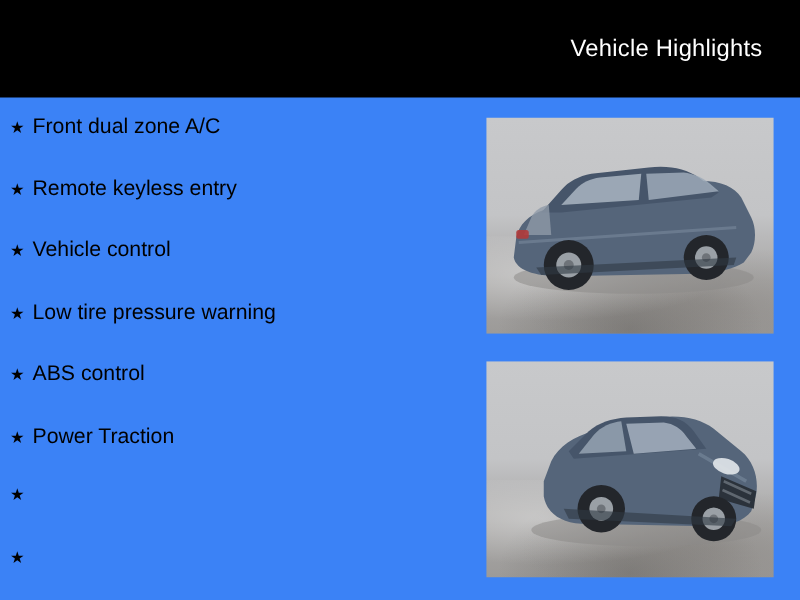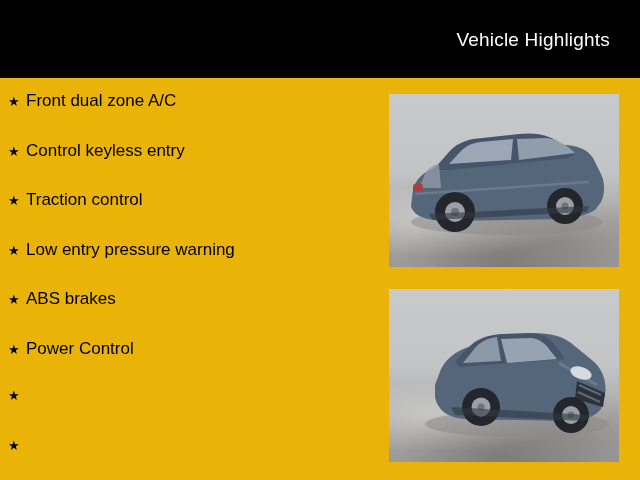--- a/index.html
+++ b/index.html
@@ -11,21 +11,21 @@
     width: 640px;
     height: 480px;
     font-family: "Liberation Sans", sans-serif;
     overflow: hidden;
     position: relative;
   }
   .slide {
     width: 640px;
     height: 480px;
     position: relative;
-    background: #eab308;
+    background: #3b82f6;
     text-decoration: underline;
   }
   .header-bar {
     position: absolute;
     top: 0;
     left: 0;
     width: 640px;
     height: 78px;
     background: #000000;
   }
@@ -126,37 +126,37 @@
 
   <div class="content">
 
     <ul class="feature-list">
       <li class="feature-item">
         <span class="bullet-star">★</span>
         <span class="feature-label">Front dual zone A/C</span>
       </li>
       <li class="feature-item">
         <span class="bullet-star">★</span>
-        <span class="feature-label">Control keyless entry</span>
-      </li>
-      <li class="feature-item">
-        <span class="bullet-star">★</span>
-        <span class="feature-label">Traction control</span>
-      </li>
-      <li class="feature-item">
-        <span class="bullet-star">★</span>
-        <span class="feature-label">Low entry pressure warning</span>
-      </li>
-      <li class="feature-item">
-        <span class="bullet-star">★</span>
-        <span class="feature-label">ABS brakes</span>
-      </li>
-      <li class="feature-item">
-        <span class="bullet-star">★</span>
-        <span class="feature-label">Power Control</span>
+        <span class="feature-label">Remote keyless entry</span>
+      </li>
+      <li class="feature-item">
+        <span class="bullet-star">★</span>
+        <span class="feature-label">Vehicle control</span>
+      </li>
+      <li class="feature-item">
+        <span class="bullet-star">★</span>
+        <span class="feature-label">Low tire pressure warning</span>
+      </li>
+      <li class="feature-item">
+        <span class="bullet-star">★</span>
+        <span class="feature-label">ABS control</span>
+      </li>
+      <li class="feature-item">
+        <span class="bullet-star">★</span>
+        <span class="feature-label">Power Traction</span>
       </li>
       <li class="feature-item">
         <span class="bullet-star">★</span>
       </li>
       <li class="feature-item">
         <span class="bullet-star">★</span>
       </li>
     </ul>
 
     <div class="photo photo-1">

